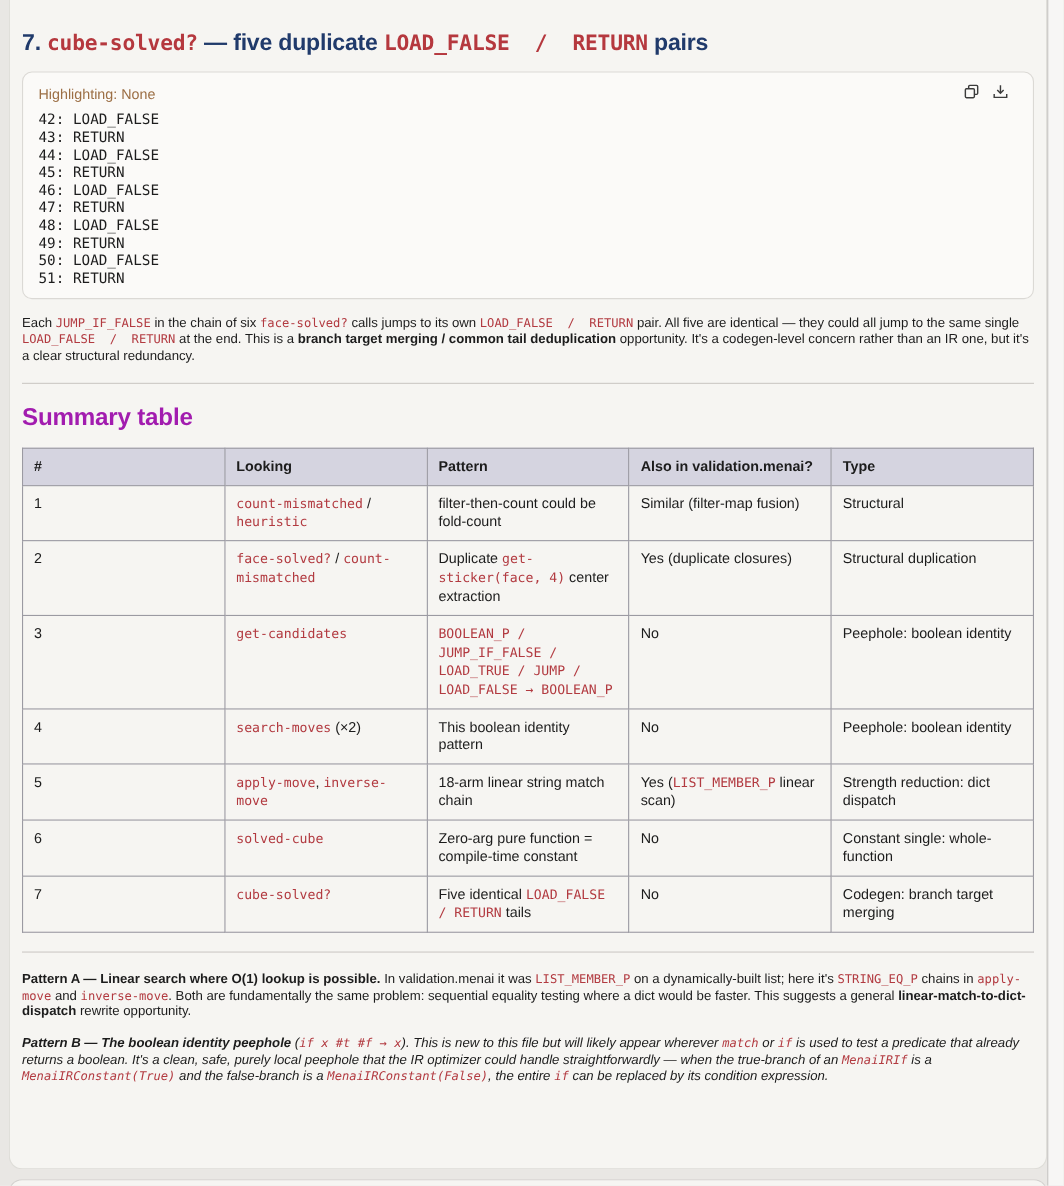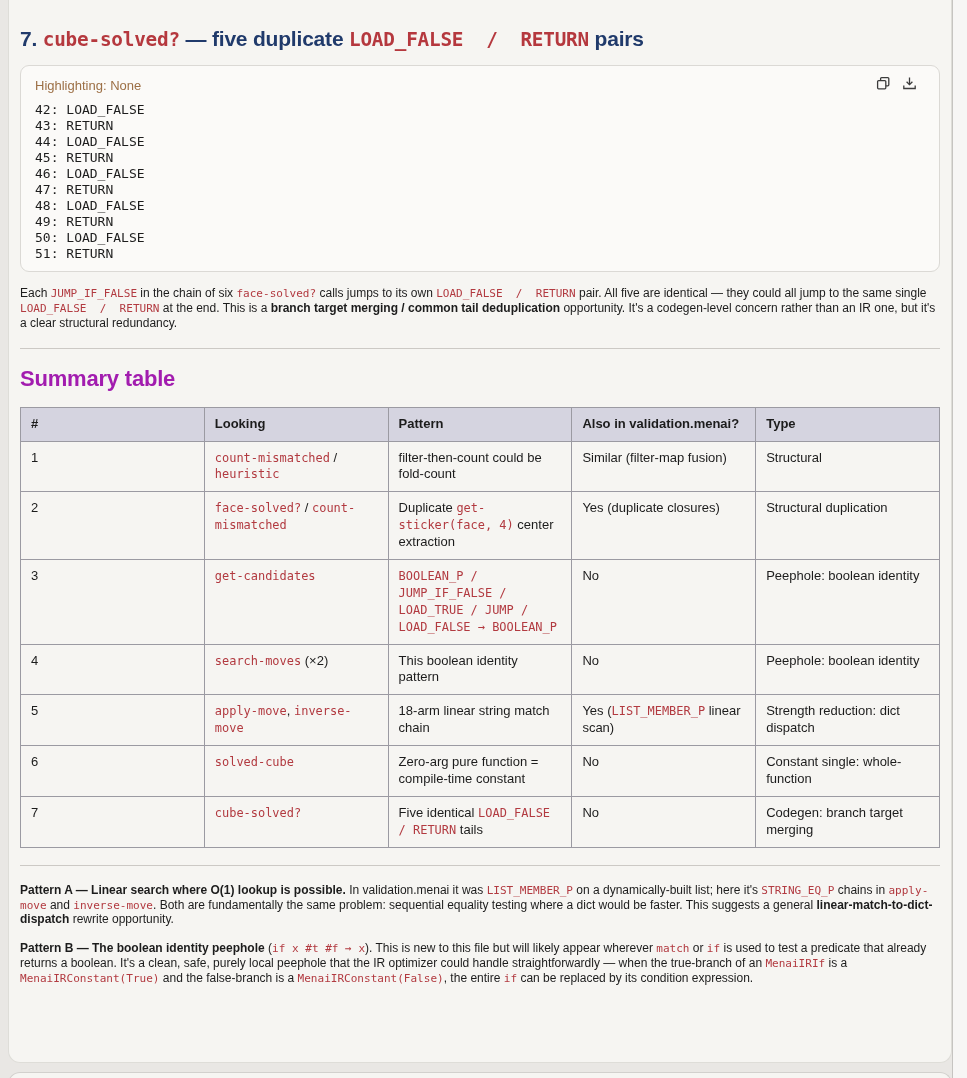--- a/index.html
+++ b/index.html
@@ -76,21 +76,21 @@
     width:100%; border-collapse:collapse; margin-top:15px;
     font-size:13px; line-height:1.3;
   }
   table.summary th, table.summary td {
     border:1px solid #9b9aa2;
     padding:8px 10px;
     text-align:left; vertical-align:top;
     width:20%;
   }
   table.summary th { background:#d5d4e0; font-weight:700; }
-  .mt-sm { margin-top:12px; }
+  .mt-sm { margin-top:12px;font-style:italic; }
 </style>
 </head>
 <body>
 
 <main class="card">
 
   <h1 class="sec-title"><span class="seg-p">7. </span><span class="seg-c">cube-solved?</span><span class="seg-p"> — five duplicate </span><span class="seg-c">LOAD_FALSE  /  RETURN</span><span class="seg-p"> pairs</span></h1>
 
   <section class="code-panel">
     <div class="code-panel-head">

